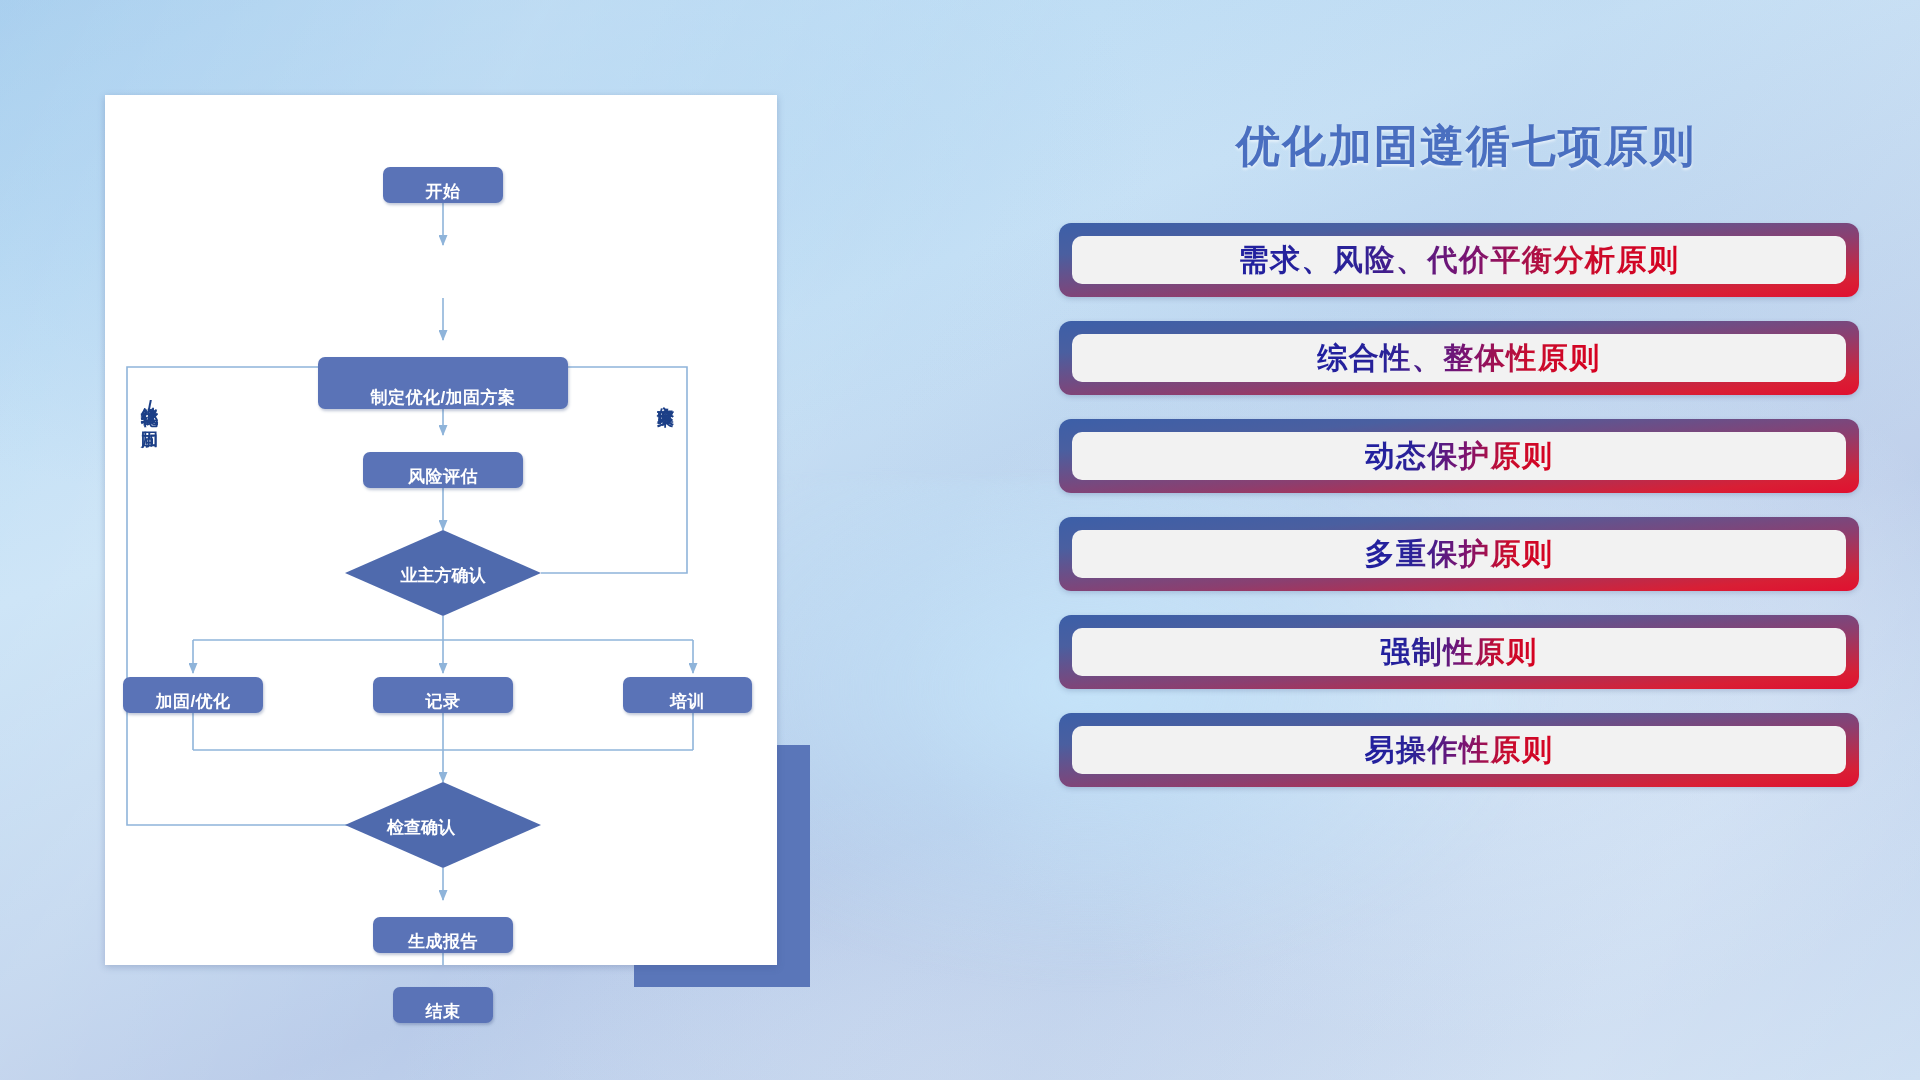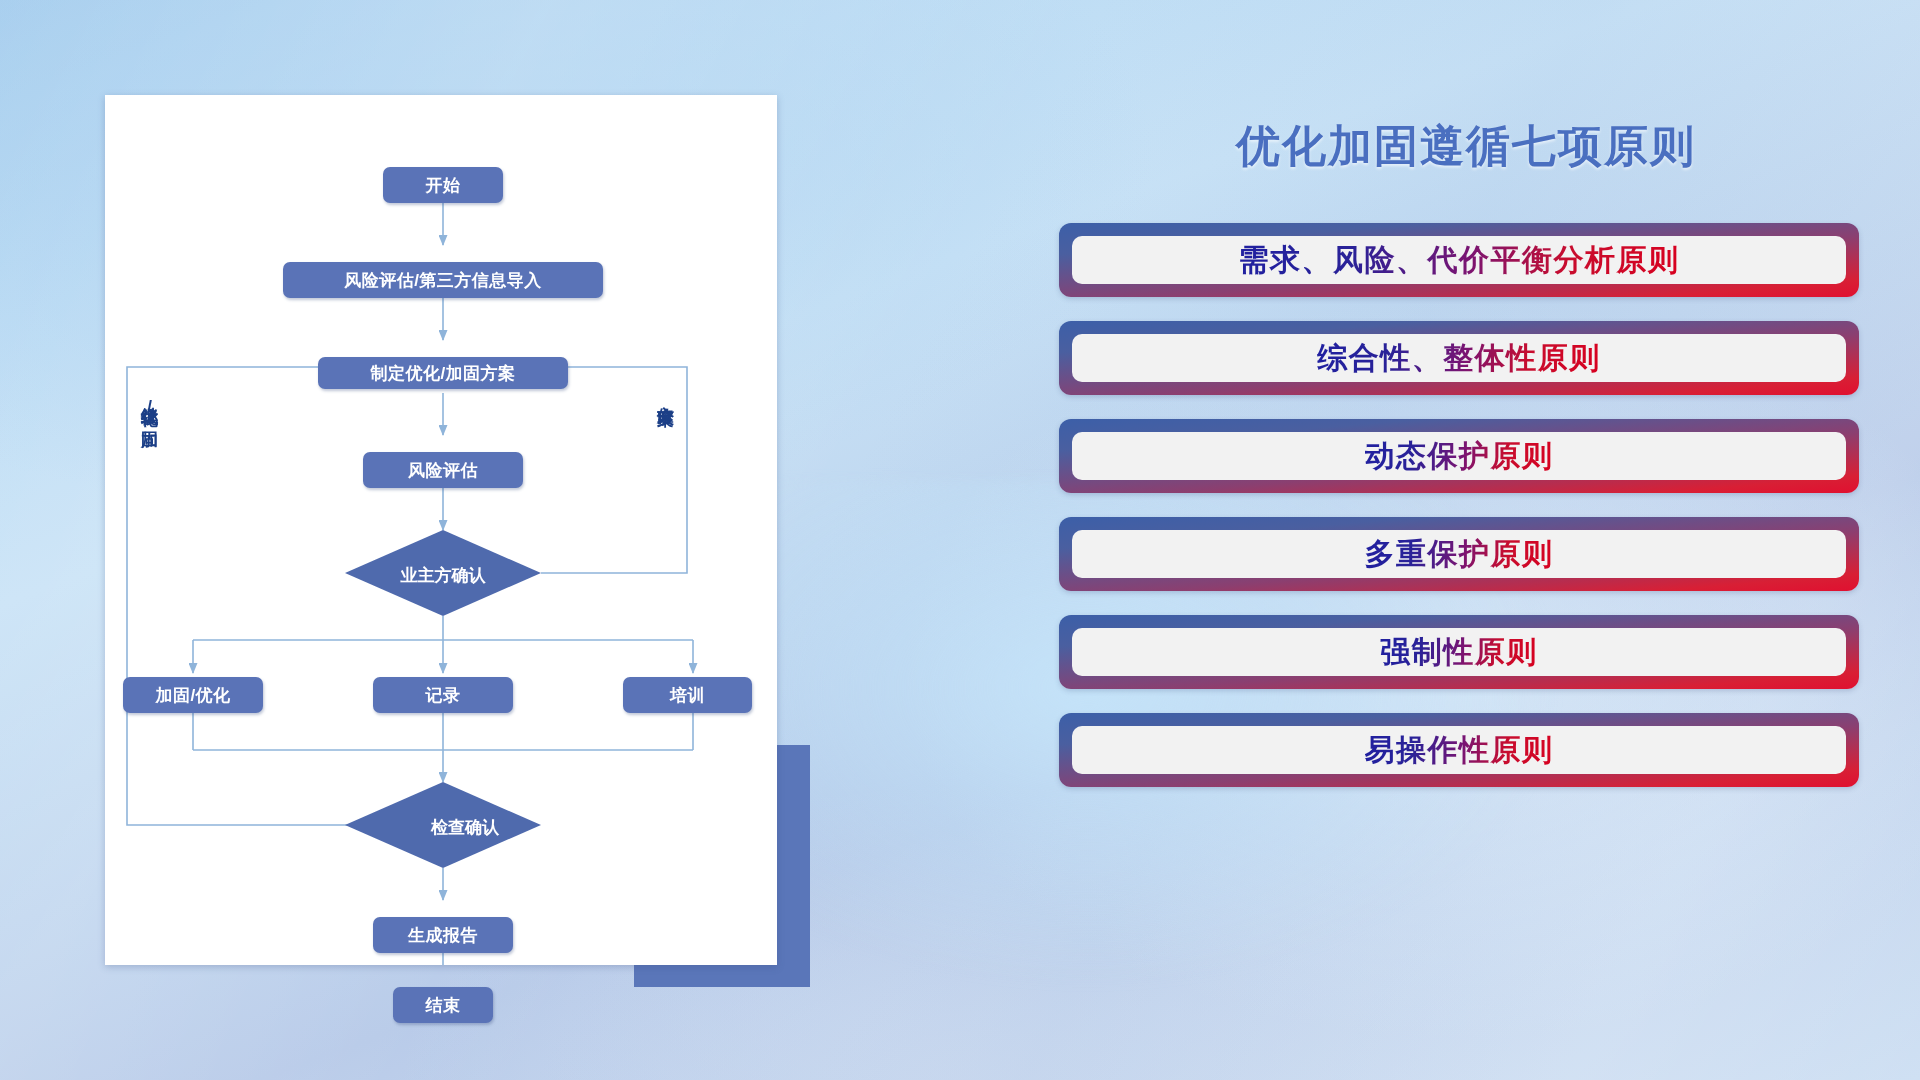--- a/index.html
+++ b/index.html
@@ -62,21 +62,21 @@
 
   
   .flow { position:absolute; left:0; top:0; width:672px; height:870px; }
   .flow svg { position:absolute; left:0; top:0; }
 
   .node {
     position:absolute;
     background:#5a73b7;
     color:#ffffff;
     border-radius:7px;
-    display:flex; align-items:center; justify-content:center;
+    display:flex; align-items:flex-end; justify-content:center;
     font-weight:bold;
     font-size:17px;
     letter-spacing:0.5px;
     white-space:nowrap;
     box-shadow:1px 2px 3px rgba(60,80,130,0.32);
   }
 
   .vlabel {
     position:absolute;
     writing-mode:vertical-rl;
@@ -194,25 +194,22 @@
       </g>
 
       <polygon points="338,435 436,478 338,521 240,478" fill="#4f6aad"></polygon>
       <polygon points="338,687 436,730 338,773 240,730" fill="#4f6aad"></polygon>
     </svg>
 
     <div class="node" style="left:278px; top:72px; width:120px; height:36px;">
       <span>开始</span>
     </div>
 
-    <div class="node" style="left:178px; top:167px; width:320px; height:36px;">
-      <span>风险评估/第三方信息导入</span>
-    </div>
-
-    <div class="node" style="left:213px; top:262px; width:250px; height:32px;">
+
+    <div class="node" style="left:213px; top:262px; width:250px; height:52px;">
       <span>制定优化/加固方案</span>
     </div>
 
     <div class="node" style="left:258px; top:357px; width:160px; height:36px;">
       <span>风险评估</span>
     </div>
 
     <div class="node" style="left:18px; top:582px; width:140px; height:36px;">
       <span>加固/优化</span>
     </div>
@@ -227,21 +224,21 @@
 
     <div class="node" style="left:268px; top:822px; width:140px; height:36px;">
       <span>生成报告</span>
     </div>
 
     <div class="node" style="left:288px; top:892px; width:100px; height:36px;">
       <span>结束</span>
     </div>
 
     <div class="diamond-label" style="left:282px; top:469px; width:112px; text-align:center;">业主方确认</div>
-    <div class="diamond-label" style="left:282px; top:721px; width:112px; text-align:right;">检查确认</div>
+    <div class="diamond-label" style="left:282px; top:721px; width:112px; text-align:left;">检查确认</div>
 
     <div class="vlabel" style="left:36px; top:298px; height:140px;">继续优化/加固</div>
     <div class="vlabel" style="left:552px; top:298px; height:100px;">方案修改</div>
 
   </div>
 </div>
 
 <div class="right-col">
 
   <div class="deck-title">优化加固遵循七项原则</div>

